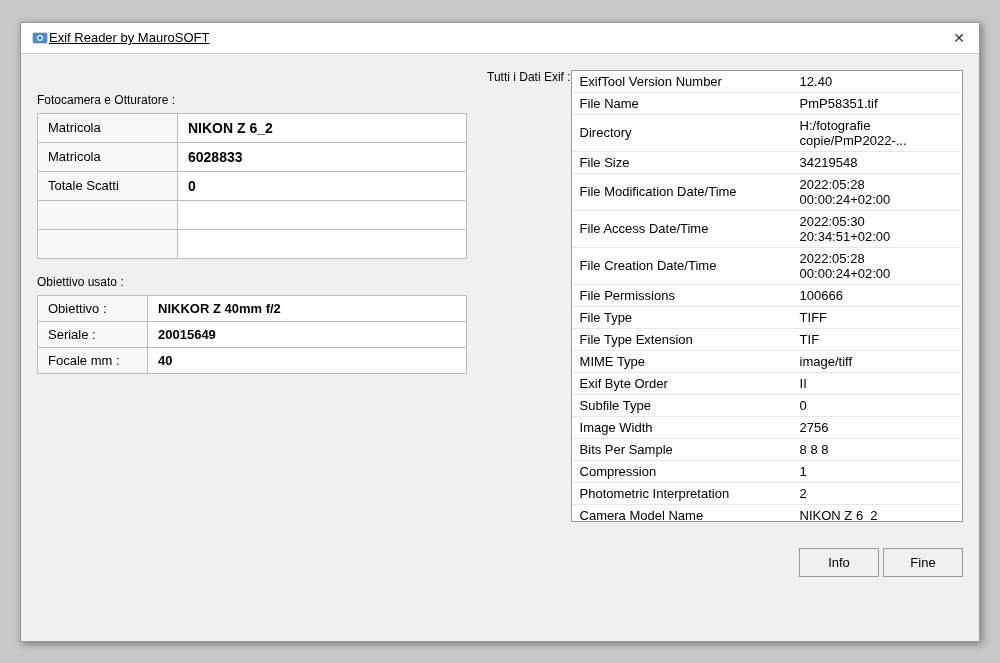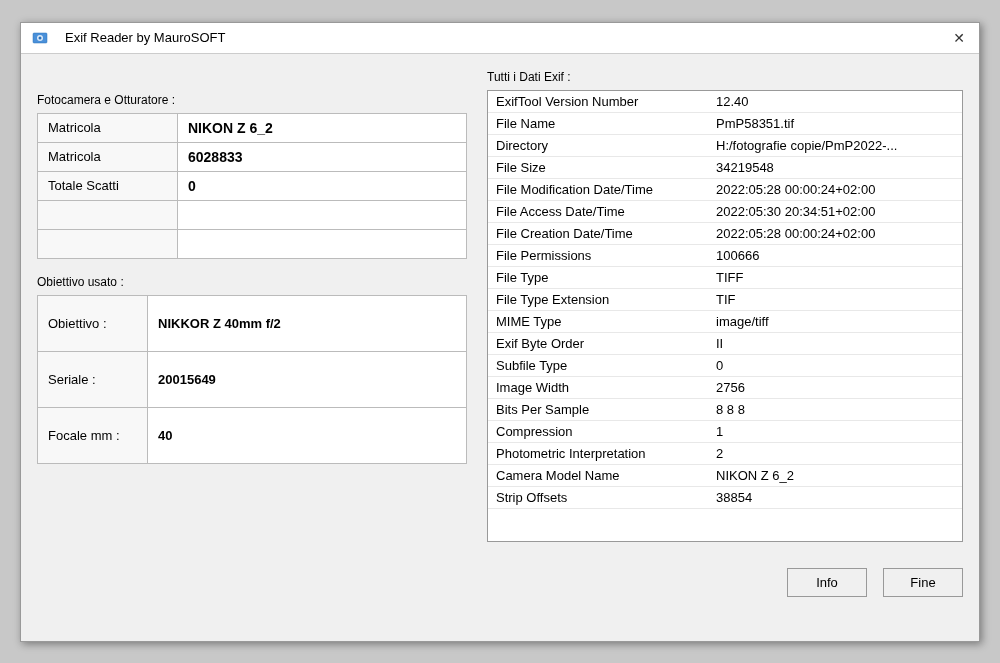--- a/index.html
+++ b/index.html
@@ -24,21 +24,22 @@
       border-bottom: 1px solid #ccc;
       display: flex;
       align-items: center;
       justify-content: space-between;
       padding: 6px 10px;
       user-select: none;
     }
     .title-bar-left {
       display: flex;
       align-items: center;
-      gap: 16px;
+      gap: 0;
+      text-decoration: underline;
     }
     .title-icon {
       width: 18px;
       height: 18px;
       display: flex;
       align-items: center;
       justify-content: center;
     }
     .title-text {
       font-size: 13px;
@@ -96,37 +97,37 @@
     }
 
     .lens-table {
       width: 100%;
       border-collapse: collapse;
       border: 1px solid #999;
       background: #fff;
     }
     .lens-table td {
       border: 1px solid #bbb;
-      padding: 20px 10px;
+      padding: 5px 10px;
     }
     .lens-table td:first-child {
       width: 110px;
       color: #000;
       background: #f8f8f8;
     }
     .lens-table td:last-child {
       font-weight: bold;
       color: #000;
     }
 
     
     .right-panel {
       flex: 1;
       display: flex;
-      flex-direction: column;
+      flex-direction: row;
     }
     .exif-section-label {
       font-size: 12px;
       color: #000;
       margin-bottom: 6px;
     }
     .exif-table-container {
       border: 1px solid #999;
       background: #fff;
       flex: 1;
@@ -154,21 +155,21 @@
     }
     .exif-table td:last-child {
       color: #000;
     }
 
     
     .button-bar {
       display: flex;
       justify-content: flex-end;
       padding: 10px 16px 16px 16px;
-      gap: 16px;
+      gap: 4px;
     }
     .btn {
       min-width: 80px;
       padding: 6px 16px;
       border: 1px solid #999;
       background: #f0f0f0;
       cursor: pointer;
       font-size: 13px;
       font-family: inherit;
     }

